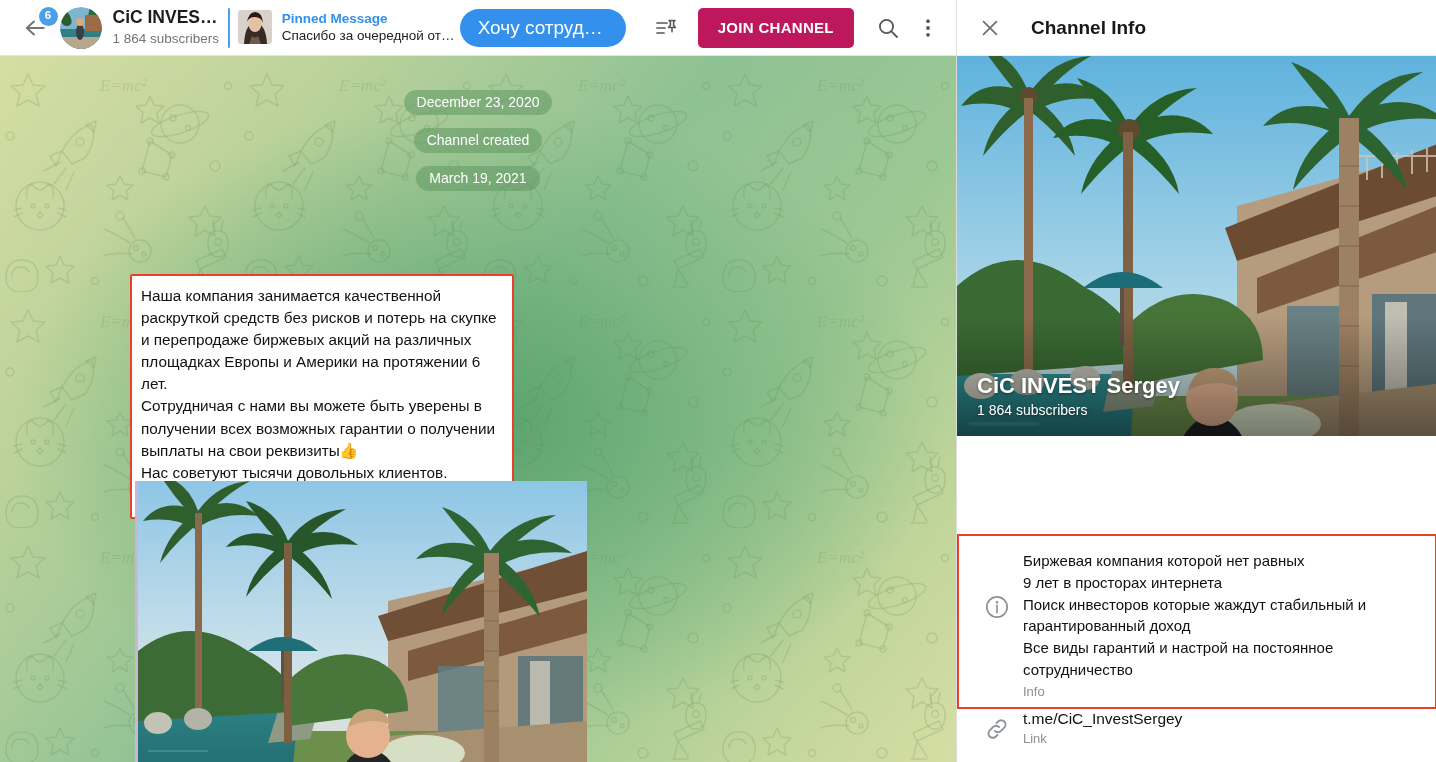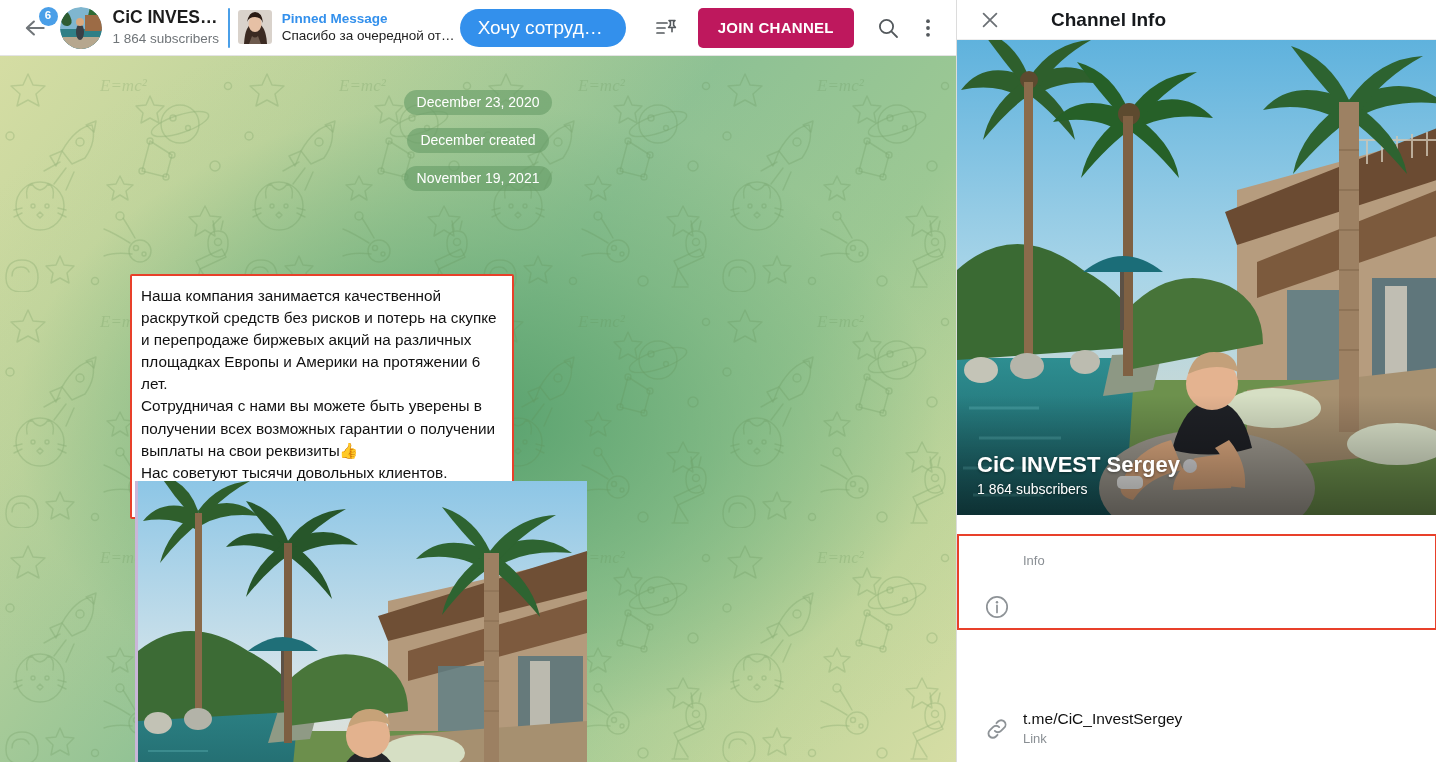--- a/index.html
+++ b/index.html
@@ -97,24 +97,24 @@
   }
   .msg-photo {
     position: absolute; left: 135px; top: 425px;
     width: 452px; height: 337px;
     overflow: hidden;
     border-left: 3px solid #c9b6d8;
   }
 
   
   .info-col { width: 480px; height: 762px; background: #fff; border-left: 1px solid #dcdcdc; position: relative; overflow: hidden; }
-  .info-header { height: 40px; display: flex; align-items: center; padding-left: 22px; border-bottom: 1px solid #ededed; background:#fff;gap:20px; }
+  .info-header { height: 56px; display: flex; align-items: center; padding-left: 22px; border-bottom: 1px solid #ededed; background:#fff; }
   .info-title { font-size: 19px; font-weight: bold; color: #16191c; margin-left: 30px; }
 
-  .hero { position: relative; width: 480px; height: 475px; overflow: hidden; }
+  .hero { position: relative; width: 480px; height: 380px; overflow: hidden; }
   .hero-fade { position:absolute; left:0; right:0; bottom:0; height: 120px;
     background: linear-gradient(to top, rgba(0,0,0,.45), rgba(0,0,0,0)); }
   .hero-caption { position: absolute; left: 20px; bottom: 18px; color: #fff; }
   .hero-name { font-size: 22px; font-weight: bold; text-shadow: 0 1px 3px rgba(0,0,0,.45); line-height: 1.2; }
   .hero-subs { font-size: 14px; margin-top: 3px; text-shadow: 0 1px 3px rgba(0,0,0,.45); }
   .info-about { position: absolute; left: 0; top: 534px; width: 480px; }
   .about-inner { display: flex; padding: 14px 16px 8px 16px; background: #fff; }
   .row-icon { width: 44px; flex: 0 0 44px; display:flex; justify-content:center; padding-top: 44px; }
   .row-icon.linkrow { padding-top: 6px; }
   .row-body { flex: 1 1 auto; padding-left: 4px; }
@@ -283,22 +283,22 @@
               <path d="M213 165 l2 9 M223 165 l-2 9"></path>
             </g>
           </pattern>
         </defs>
         <rect width="956" height="706" fill="url(#doodle)"></rect>
       </svg>
 
       <div class="msgs">
         <div class="date-col">
           <div class="date-chip">December 23, 2020</div>
-          <div class="date-chip">December created</div>
-          <div class="date-chip">November 19, 2021</div>
+          <div class="date-chip">Channel created</div>
+          <div class="date-chip">March 19, 2021</div>
         </div>
       </div>
 
       <div class="msg-bubble annot">
         <div class="msg-text">Наша компания занимается качественной раскруткой средств без рисков и потерь на скупке и перепродаже биржевых акций на различных площадках Европы и Америки на протяжении 6 лет.
 Сотрудничая с нами вы можете быть уверены в получении всех возможных гарантии о получении выплаты на свои реквизиты👍
 Нас советуют тысячи довольных клиентов.
 Чего ждёшь ты?</div>
       </div>
 
@@ -522,20 +522,24 @@
     <div class="info-about annot">
       <div class="about-inner">
         <div class="row-icon">
           <svg width="26" height="26" viewBox="0 0 24 24">
             <circle cx="12" cy="12" r="9.4" fill="none" stroke="#8e9397" stroke-width="1.6"></circle>
             <circle cx="12" cy="7.6" r="1.15" fill="#8e9397"></circle>
             <path d="M12 10.6 V17" stroke="#8e9397" stroke-width="1.6" stroke-linecap="round"></path>
           </svg>
         </div>
         <div class="row-body">
+          <div class="about-text">Биржевая компания которой нет равных
+9 лет в просторах интернета
+Поиск инвесторов которые жаждут стабильный и гарантированный доход
+Все виды гарантий и настрой на постоянное сотрудничество</div>
           <div class="row-label">Info</div>
         </div>
       </div>
     </div>
 
     <div class="link-block">
       <div class="link-inner">
         <div class="row-icon linkrow">
           <svg width="26" height="26" viewBox="0 0 24 24">
             <g fill="none" stroke="#8e9397" stroke-width="1.7" stroke-linecap="round">

